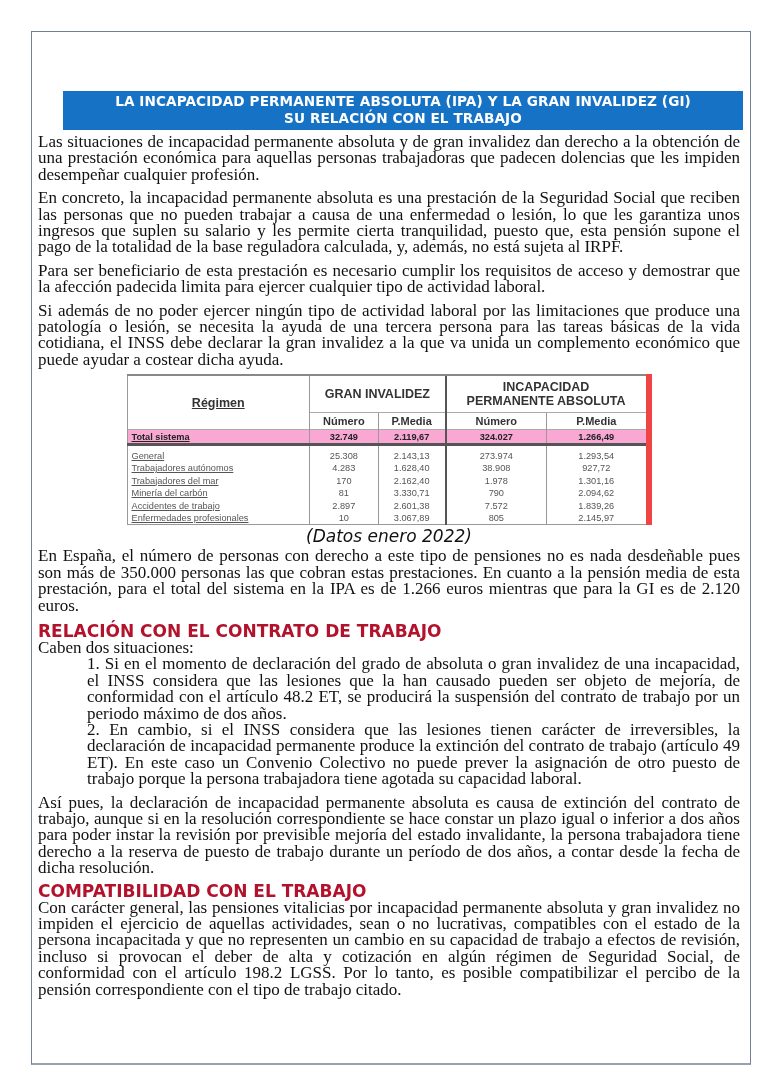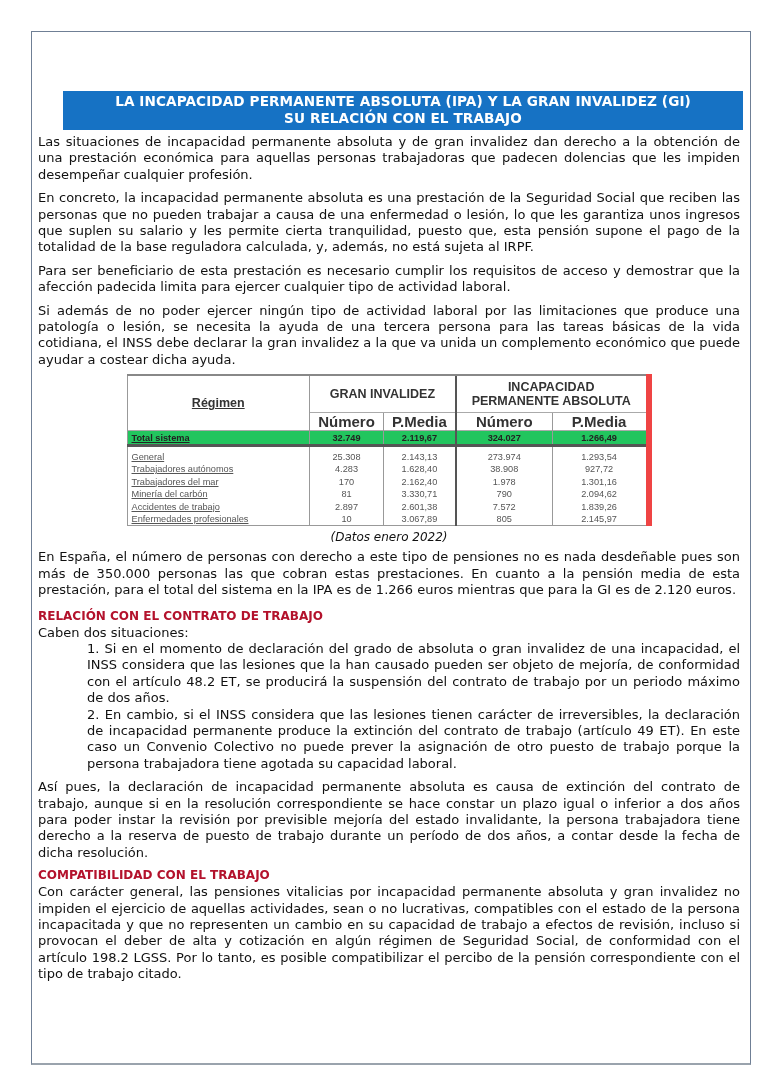--- a/index.html
+++ b/index.html
@@ -3,33 +3,33 @@
 <meta charset="utf-8">
 <style>
   html, body { margin:0; padding:0; background:#ffffff; }
   body { width:768px; height:1087px; position:relative; overflow:hidden;
          font-family:"DejaVu Sans", sans-serif; color:#111; }
   .page { position:absolute; left:31px; top:31px; width:720px; height:1034px;
           border:1px solid #6f7f95; border-bottom:2px solid #9aa3ad; box-sizing:border-box; background:#fff; }
   .content { position:absolute; left:3px; top:59px; width:708px; }
   .banner { background:#1672c4; color:#fff; font-weight:bold; text-align:center;
             font-size:13.6px; line-height:17px; padding:2px 4px 3px; letter-spacing:0.1px;margin-left:28px; }
-  p { margin:0; font-size:13px; line-height:16.4px; text-align:justify; padding:0 3px; }
+  p { margin:0; font-size:17px; line-height:16.4px; text-align:justify; padding:0 3px;font-family:Liberation Serif, serif; }
   .gap { height:7px; }
-  .caption { text-align:center; font-style:italic; font-size:12px; line-height:16px; margin-top:3px; }
-  h2 { margin:0; color:#b3122c; font-size:12px; line-height:17px; font-weight:bold; padding:0 3px; }
+  .caption { text-align:center; font-style:italic; font-size:17px; line-height:16px; margin-top:3px; }
+  h2 { margin:0; color:#b3122c; font-size:17px; line-height:17px; font-weight:bold; padding:0 3px; }
   .indent { padding-left:52px; }
   
   .tbl-wrap { width:525px; margin:6px auto 0; }
   table { border-collapse:collapse; width:100%; font-family:"Liberation Sans", sans-serif; font-size:9.2px; color:#555; }
   td, th { padding:0 4px; height:12.5px; }
   th { font-weight:bold; color:#333; }
   .hdr1 th { font-size:12.5px; height:36px; border-top:2px solid #888; }
-  .hdr2 th { font-size:15px; height:16px; border-top:1px solid #aaa;margin-left:37px; }
-  .total td { background:#22c55e; color:#222; font-weight:bold; border-top:1px solid #aaa; border-bottom:3px solid #555; height:13px; }
+  .hdr2 th { font-size:11px; height:16px; border-top:1px solid #aaa;margin-left:37px; }
+  .total td { background:#f9a8d4; color:#222; font-weight:bold; border-top:1px solid #aaa; border-bottom:3px solid #555; height:13px; }
   .num { text-align:center; }
   .reg { text-align:left; }
   .vsep { border-left:1px solid #999; }
   .vsep2 { border-left:2px solid #555; }
   tr.last td { border-bottom:1px solid #999; }
   .tleft { border-left:1px solid #999;text-decoration:underline; }
   .tright { border-right:6px solid #ef4444; }
 </style>
 </head>
 <body>

